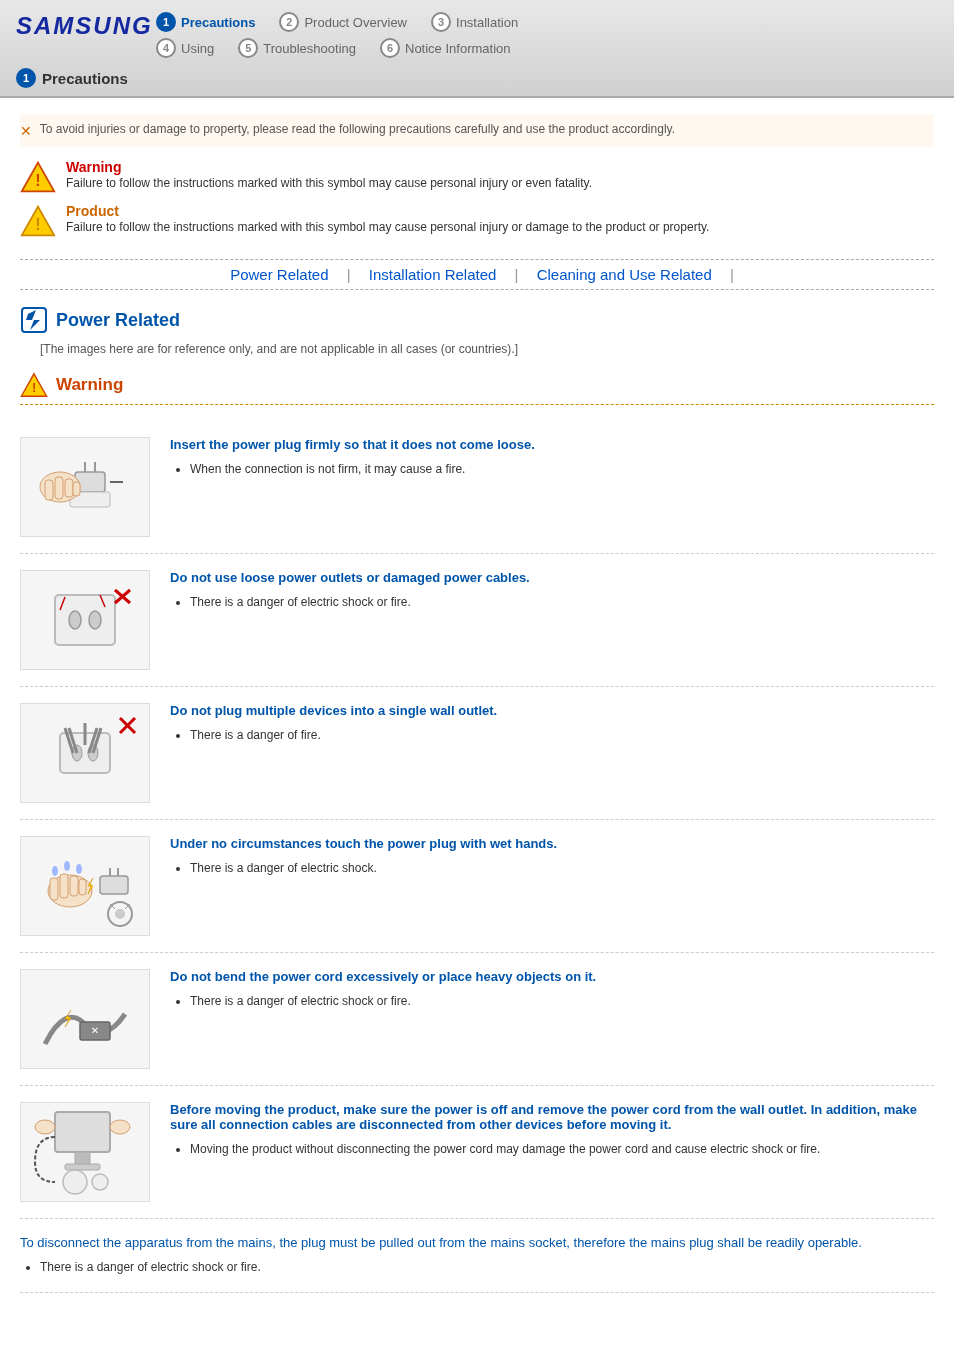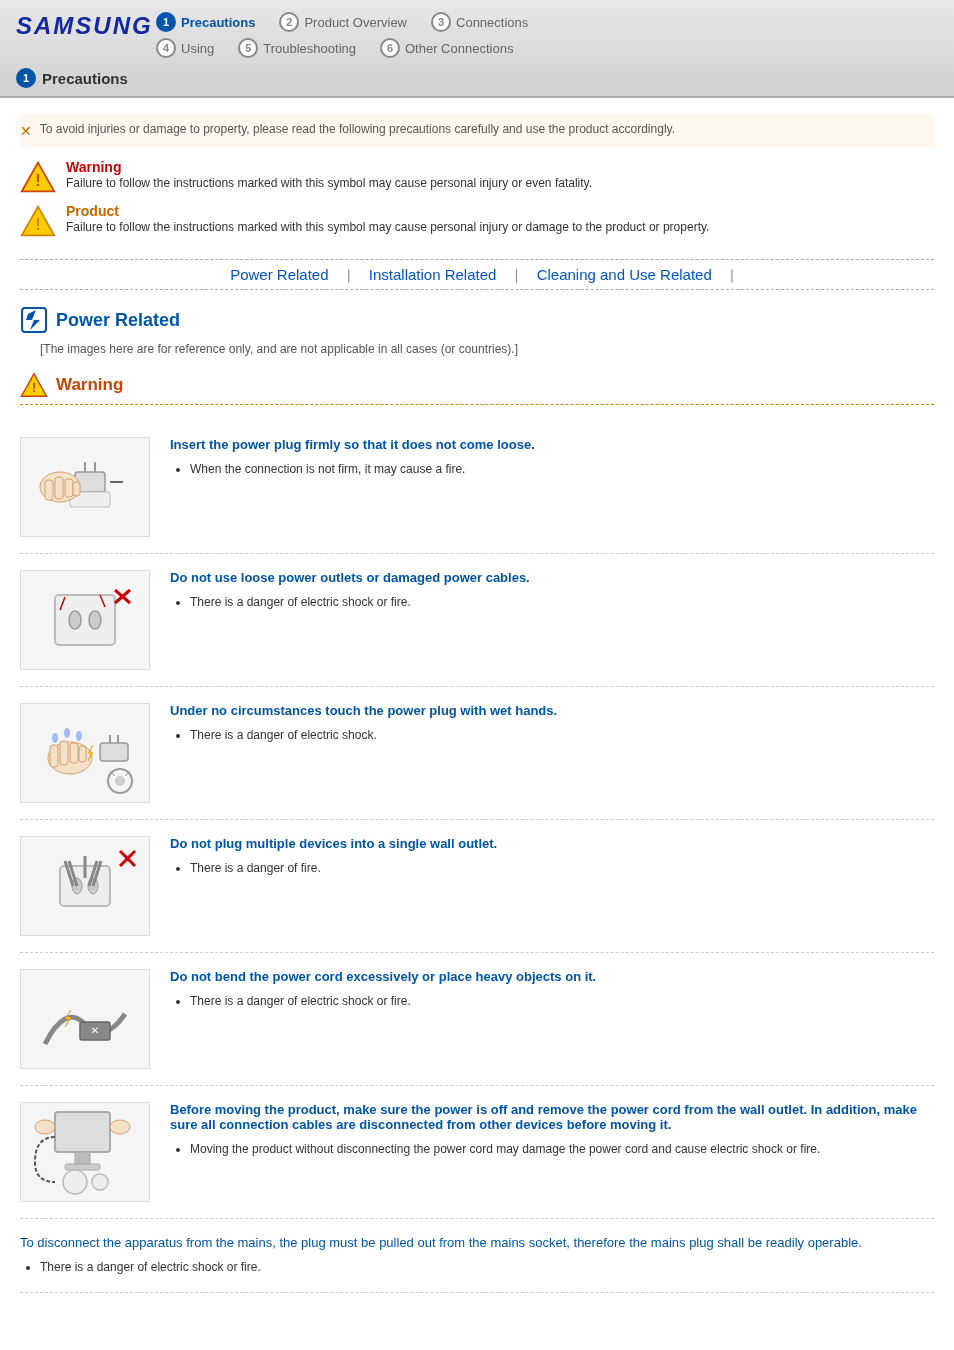--- a/index.html
+++ b/index.html
@@ -277,39 +277,39 @@
           <span class="nav-label blue">Precautions</span>
         </div>
 
         <div class="nav-item">
           <div class="nav-circle outline">2</div>
           <span class="nav-label gray">Product Overview</span>
         </div>
 
         <div class="nav-item">
           <div class="nav-circle outline">3</div>
-          <span class="nav-label gray">Connections</span>
+          <span class="nav-label gray">Installation</span>
         </div>
       </div>
 
       <div class="nav-row">
 
         <div class="nav-item">
           <div class="nav-circle outline">4</div>
           <span class="nav-label gray">Using</span>
         </div>
 
         <div class="nav-item">
           <div class="nav-circle outline">5</div>
           <span class="nav-label gray">Troubleshooting</span>
         </div>
 
         <div class="nav-item">
           <div class="nav-circle outline">6</div>
-          <span class="nav-label gray">Other Connections</span>
+          <span class="nav-label gray">Notice Information</span>
         </div>
       </div>
     </div>
   </div>
 </div>
 
 <div class="content">
 
   <div class="info-bar">
     <span class="x-icon">✕</span>
@@ -412,20 +412,46 @@
     <div class="precaution-content">
       <div class="precaution-title">Do not use loose power outlets or damaged power cables.</div>
       <ul class="precaution-bullets">
         <li>There is a danger of electric shock or fire.</li>
       </ul>
     </div>
   </div>
 
   <div class="precaution-item">
     <div class="precaution-img">
+      <svg width="120" height="90" viewBox="0 0 120 90">
+
+        <rect x="35" y="25" width="50" height="40" rx="4" fill="#eee" stroke="#bbb" stroke-width="2"></rect>
+        <ellipse cx="52" cy="45" rx="5" ry="8" fill="#ccc" stroke="#999" stroke-width="1"></ellipse>
+        <ellipse cx="68" cy="45" rx="5" ry="8" fill="#ccc" stroke="#999" stroke-width="1"></ellipse>
+
+        <line x1="48" y1="45" x2="40" y2="20" stroke="#888" stroke-width="3"></line>
+        <line x1="52" y1="45" x2="44" y2="20" stroke="#888" stroke-width="3"></line>
+        <line x1="64" y1="45" x2="72" y2="20" stroke="#888" stroke-width="3"></line>
+        <line x1="68" y1="45" x2="76" y2="20" stroke="#888" stroke-width="3"></line>
+        <line x1="60" y1="37" x2="60" y2="15" stroke="#888" stroke-width="3"></line>
+
+        <line x1="95" y1="10" x2="110" y2="25" stroke="#cc0000" stroke-width="3"></line>
+        <line x1="110" y1="10" x2="95" y2="25" stroke="#cc0000" stroke-width="3"></line>
+      </svg>
+    </div>
+    <div class="precaution-content">
+      <div class="precaution-title">Do not plug multiple devices into a single wall outlet.</div>
+      <ul class="precaution-bullets">
+        <li>There is a danger of fire.</li>
+      </ul>
+    </div>
+  </div>
+
+  <div class="precaution-item">
+    <div class="precaution-img">
       <svg width="120" height="100" viewBox="0 0 120 100">
 
         <ellipse cx="45" cy="55" rx="22" ry="16" fill="#f5e0c8" stroke="#d4a070" stroke-width="1"></ellipse>
         <rect x="25" y="42" width="8" height="22" rx="3" fill="#f5e0c8" stroke="#d4a070" stroke-width="1"></rect>
         <rect x="35" y="38" width="8" height="24" rx="3" fill="#f5e0c8" stroke="#d4a070" stroke-width="1"></rect>
         <rect x="45" y="40" width="8" height="20" rx="3" fill="#f5e0c8" stroke="#d4a070" stroke-width="1"></rect>
         <rect x="54" y="43" width="7" height="16" rx="3" fill="#f5e0c8" stroke="#d4a070" stroke-width="1"></rect>
 
         <ellipse cx="30" cy="35" rx="3" ry="5" fill="#88aaff" opacity="0.8"></ellipse>
         <ellipse cx="42" cy="30" rx="3" ry="5" fill="#88aaff" opacity="0.8"></ellipse>
@@ -448,46 +474,20 @@
       <ul class="precaution-bullets">
         <li>There is a danger of electric shock.</li>
       </ul>
     </div>
   </div>
 
   <div class="precaution-item">
     <div class="precaution-img">
       <svg width="120" height="90" viewBox="0 0 120 90">
 
-        <rect x="35" y="25" width="50" height="40" rx="4" fill="#eee" stroke="#bbb" stroke-width="2"></rect>
-        <ellipse cx="52" cy="45" rx="5" ry="8" fill="#ccc" stroke="#999" stroke-width="1"></ellipse>
-        <ellipse cx="68" cy="45" rx="5" ry="8" fill="#ccc" stroke="#999" stroke-width="1"></ellipse>
-
-        <line x1="48" y1="45" x2="40" y2="20" stroke="#888" stroke-width="3"></line>
-        <line x1="52" y1="45" x2="44" y2="20" stroke="#888" stroke-width="3"></line>
-        <line x1="64" y1="45" x2="72" y2="20" stroke="#888" stroke-width="3"></line>
-        <line x1="68" y1="45" x2="76" y2="20" stroke="#888" stroke-width="3"></line>
-        <line x1="60" y1="37" x2="60" y2="15" stroke="#888" stroke-width="3"></line>
-
-        <line x1="95" y1="10" x2="110" y2="25" stroke="#cc0000" stroke-width="3"></line>
-        <line x1="110" y1="10" x2="95" y2="25" stroke="#cc0000" stroke-width="3"></line>
-      </svg>
-    </div>
-    <div class="precaution-content">
-      <div class="precaution-title">Do not plug multiple devices into a single wall outlet.</div>
-      <ul class="precaution-bullets">
-        <li>There is a danger of fire.</li>
-      </ul>
-    </div>
-  </div>
-
-  <div class="precaution-item">
-    <div class="precaution-img">
-      <svg width="120" height="90" viewBox="0 0 120 90">
-
         <path d="M20 70 Q40 30 60 50 Q80 70 100 40" fill="none" stroke="#888" stroke-width="5"></path>
 
         <rect x="55" y="48" width="30" height="18" rx="2" fill="#888" stroke="#666" stroke-width="1.5"></rect>
         <text x="70" y="60" text-anchor="middle" font-size="10" fill="#fff">✕</text>
 
         <path d="M42 42 L46 36 L40 45 L44 45 L40 53 L46 44 Z" fill="#ffcc00" stroke="#cc8800" stroke-width="0.5"></path>
       </svg>
     </div>
     <div class="precaution-content">
       <div class="precaution-title">Do not bend the power cord excessively or place heavy objects on it.</div>

